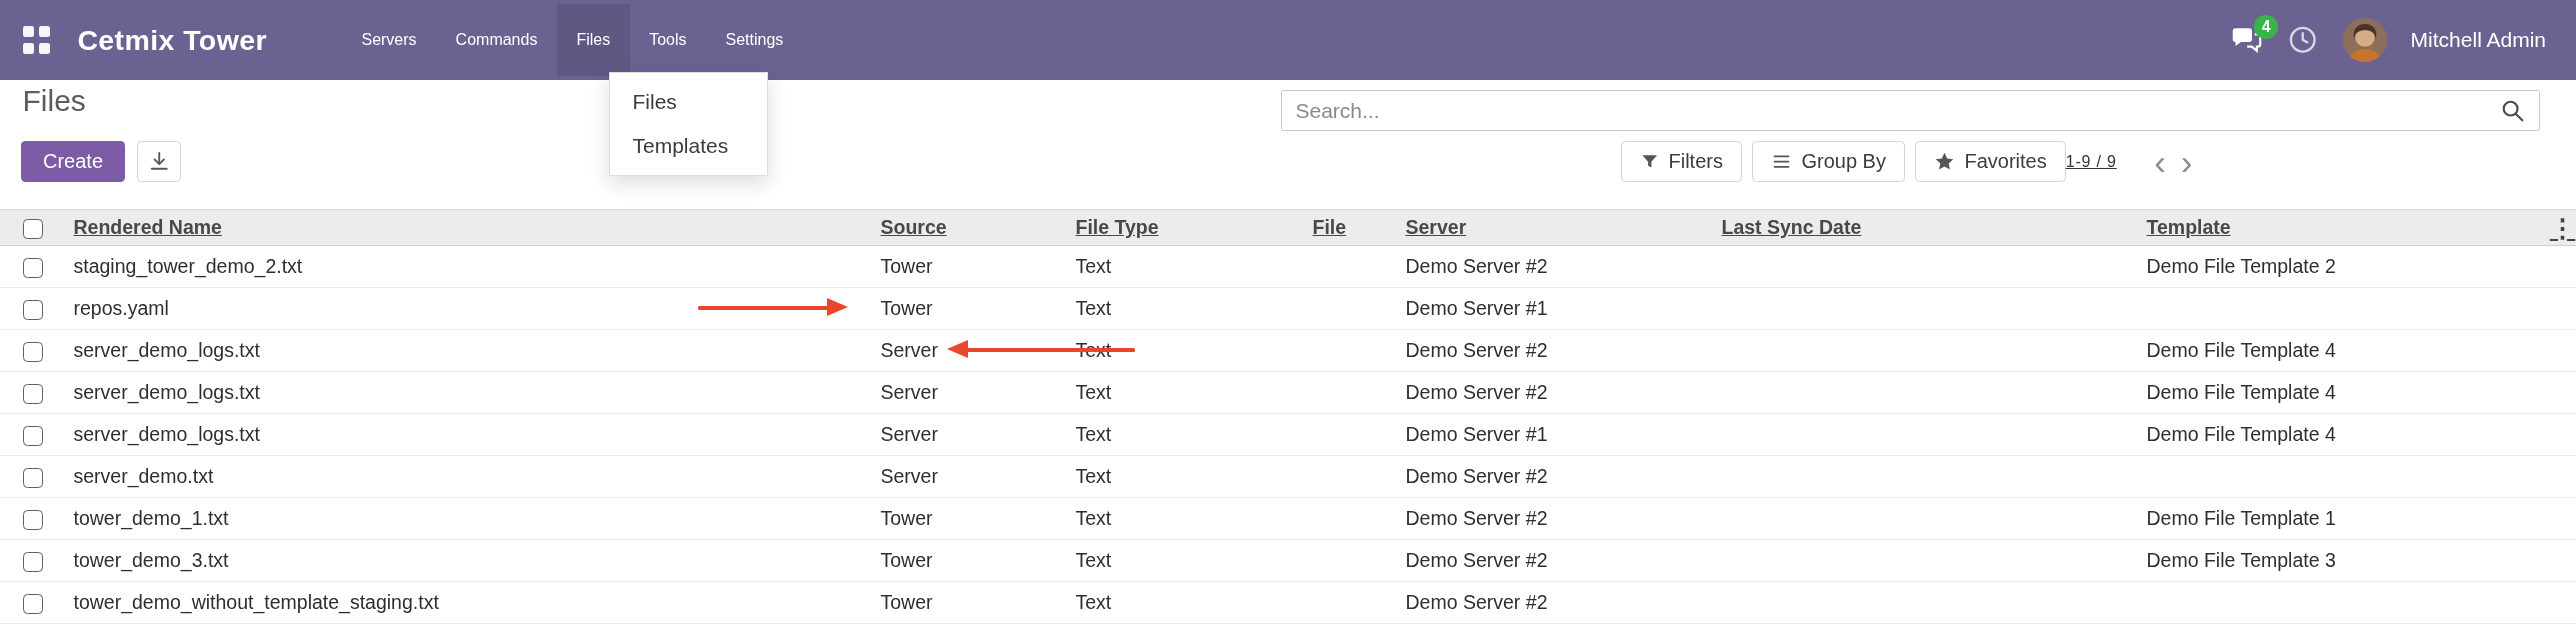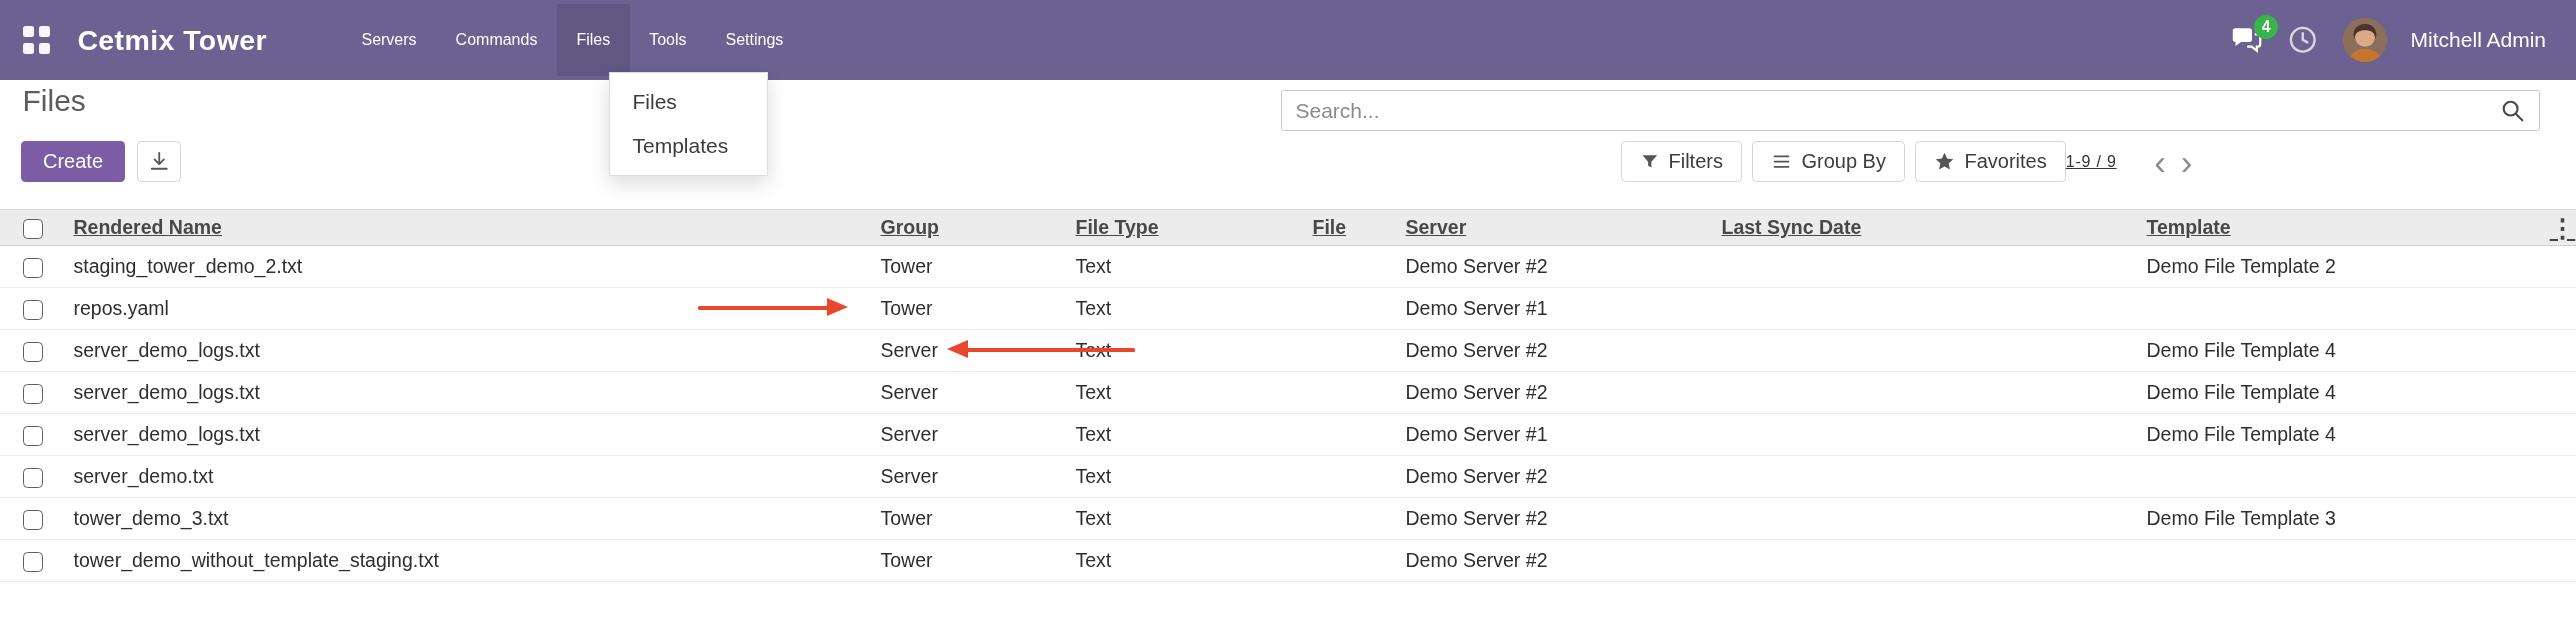--- a/index.html
+++ b/index.html
@@ -188,21 +188,21 @@
       <col style="width:93px">
         <col style="width:316px">
         <col style="width:425px">
         <col style="width:410px">
         <col style="width:27px">
     </colgroup>
     <thead>
       <tr>
         <th class="th-check"><span class="checkbox"></span></th>
         <th>Rendered Name</th>
-        <th>Group</th>
+        <th>Source</th>
         <th>File Type</th>
         <th>File</th>
         <th>Server</th>
         <th>Last Sync Date</th>
         <th>Template</th>
         <th class="th-dots">⋮</th>
       </tr>
     </thead>
     <tbody>
         <tr>
@@ -266,20 +266,31 @@
     <td>Server</td>
     <td>Text</td>
     <td></td>
     <td>Demo Server #2</td>
     <td></td>
     <td></td>
     <td></td>
   </tr>
         <tr>
     <td class="cell-check"><span class="checkbox"></span></td>
+    <td>tower_demo_1.txt</td>
+    <td>Tower</td>
+    <td>Text</td>
+    <td></td>
+    <td>Demo Server #2</td>
+    <td></td>
+    <td>Demo File Template 1</td>
+    <td></td>
+  </tr>
+        <tr>
+    <td class="cell-check"><span class="checkbox"></span></td>
     <td>tower_demo_3.txt</td>
     <td>Tower</td>
     <td>Text</td>
     <td></td>
     <td>Demo Server #2</td>
     <td></td>
     <td>Demo File Template 3</td>
     <td></td>
   </tr>
         <tr>

